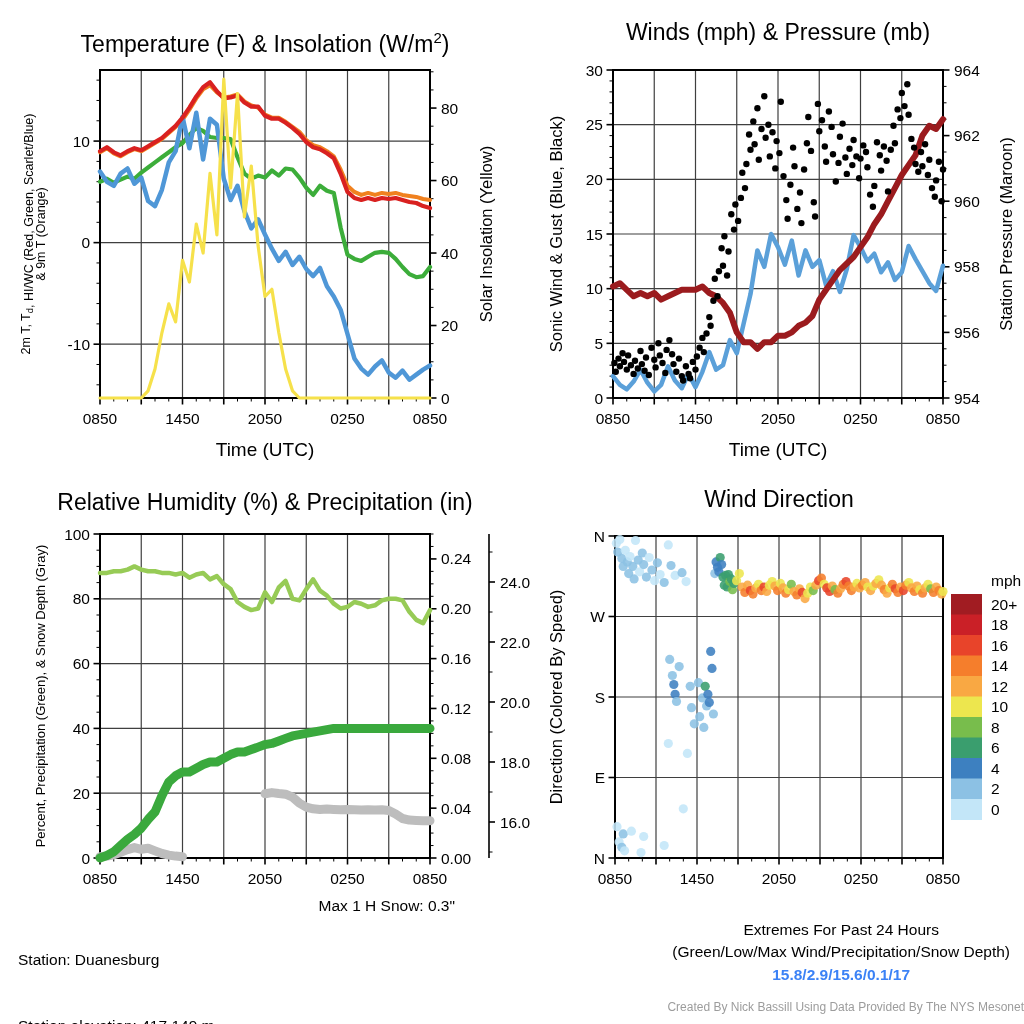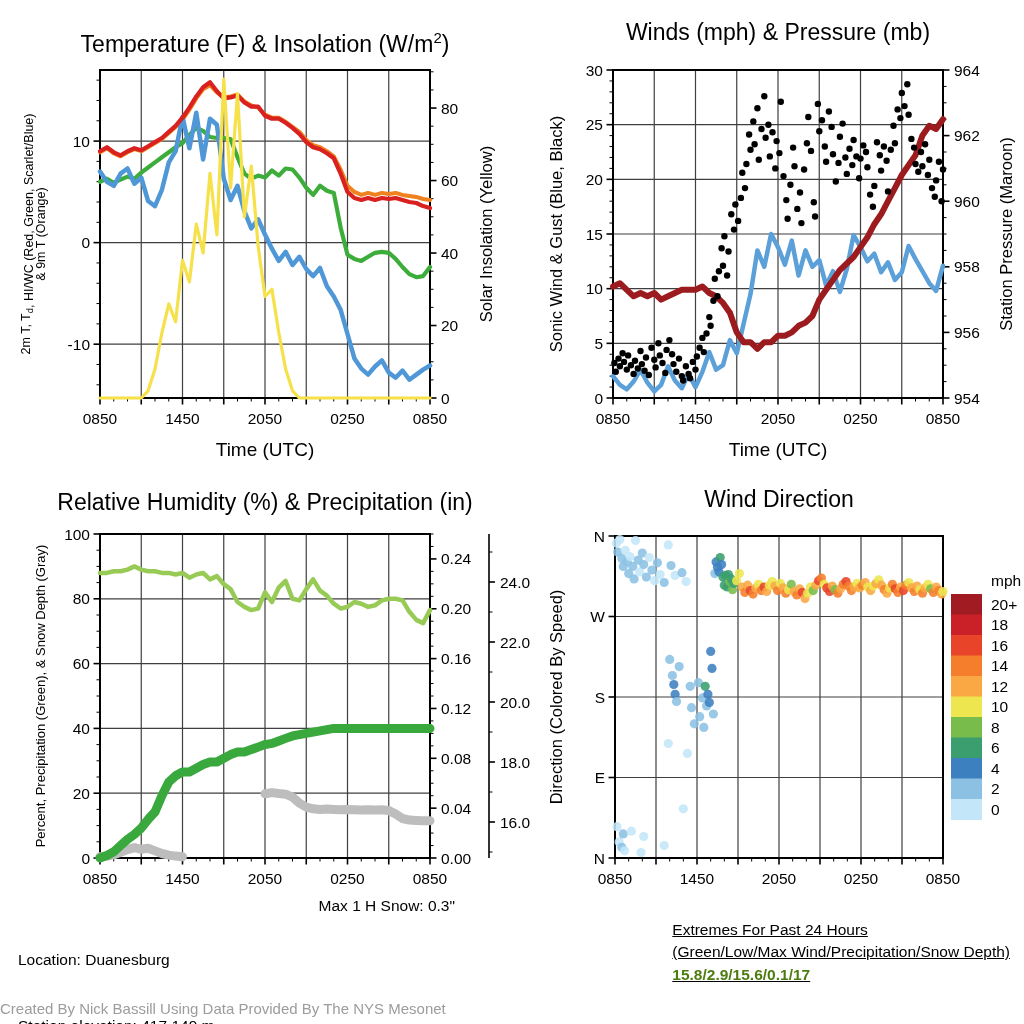--- a/index.html
+++ b/index.html
@@ -1,23 +1,23 @@
 <!DOCTYPE html>
 <html><head>
 <meta charset="utf-8">
 <style>
   html,body{margin:0;padding:0;background:#fff;}
   .page{position:relative;width:1024px;height:1024px;background:#fff;overflow:hidden;
         font-family:"Liberation Sans","DejaVu Sans",sans-serif;color:#000;}
   #chart-svg{position:absolute;left:0;top:0;}
   .footer-left{position:absolute;left:18px;top:904px;font-size:15.5px;line-height:22.3px;white-space:pre;}
   .max-snow{position:absolute;right:569px;top:897px;font-size:15.5px;white-space:nowrap;text-align:right;}
-  .footer-right{position:absolute;right:14px;top:919px;font-size:15.5px;line-height:22.4px;text-align:left;white-space:nowrap;text-decoration:underline;}
-  .footer-right .red-vals{color:#4d7c0f;font-weight:bold;}
-  .credit{position:absolute;left:0;right:0;top:1000px;text-align:left;color:#9c9c9c;font-size:15px;}
+  .footer-right{position:absolute;right:14px;top:919px;font-size:15.5px;line-height:22.4px;text-align:center;white-space:nowrap;}
+  .footer-right .red-vals{color:#3b82f6;font-weight:bold;}
+  .credit{position:absolute;left:0;right:0;top:1000px;text-align:right;color:#9c9c9c;font-size:12px;}
 </style>
 </head>
 <body>
 
 <div class="page">
   <svg id="chart-svg" width="1024" height="1024">
       <g>
         <line x1="141.25" x2="141.25" y1="70" y2="398" stroke="#3f3f3f" stroke-width="1.2"></line>
         <line x1="182.5" x2="182.5" y1="70" y2="398" stroke="#3f3f3f" stroke-width="1.2"></line>
         <line x1="223.75" x2="223.75" y1="70" y2="398" stroke="#3f3f3f" stroke-width="1.2"></line>
@@ -734,21 +734,21 @@
         <rect x="951" y="778.5" width="31" height="21" fill="#8cc1e4"></rect>
         <text x="991" y="794.25" font-size="15.5" text-anchor="start" font-family="&quot;Liberation Sans&quot;,&quot;DejaVu Sans&quot;,sans-serif" fill="#000">2</text>
         <rect x="951" y="799" width="31" height="21" fill="#c3e6f8"></rect>
         <text x="991" y="814.75" font-size="15.5" text-anchor="start" font-family="&quot;Liberation Sans&quot;,&quot;DejaVu Sans&quot;,sans-serif" fill="#000">0</text>
         <text x="779" y="507" font-size="23" text-anchor="middle" font-family="&quot;Liberation Sans&quot;,&quot;DejaVu Sans&quot;,sans-serif"><tspan>Wind Direction</tspan></text>
         <text transform="translate(562,697) rotate(-90)" font-size="16.5" text-anchor="middle" font-family="&quot;Liberation Sans&quot;,&quot;DejaVu Sans&quot;,sans-serif"><tspan>Direction (Colored By Speed)</tspan></text>
       </g>
     </svg>
 
   <div class="footer-left">
-    <div>Location: Duanesburg</div>
+    <div>Station: Duanesburg</div>
     <div>Station elevation: 417.149 m</div>
     
     
     
   </div>
 
   <div class="max-snow">Max 1 H Snow: 0.3"</div>
 
   <div class="footer-right">
     <div>Extremes For Past 24 Hours</div>

